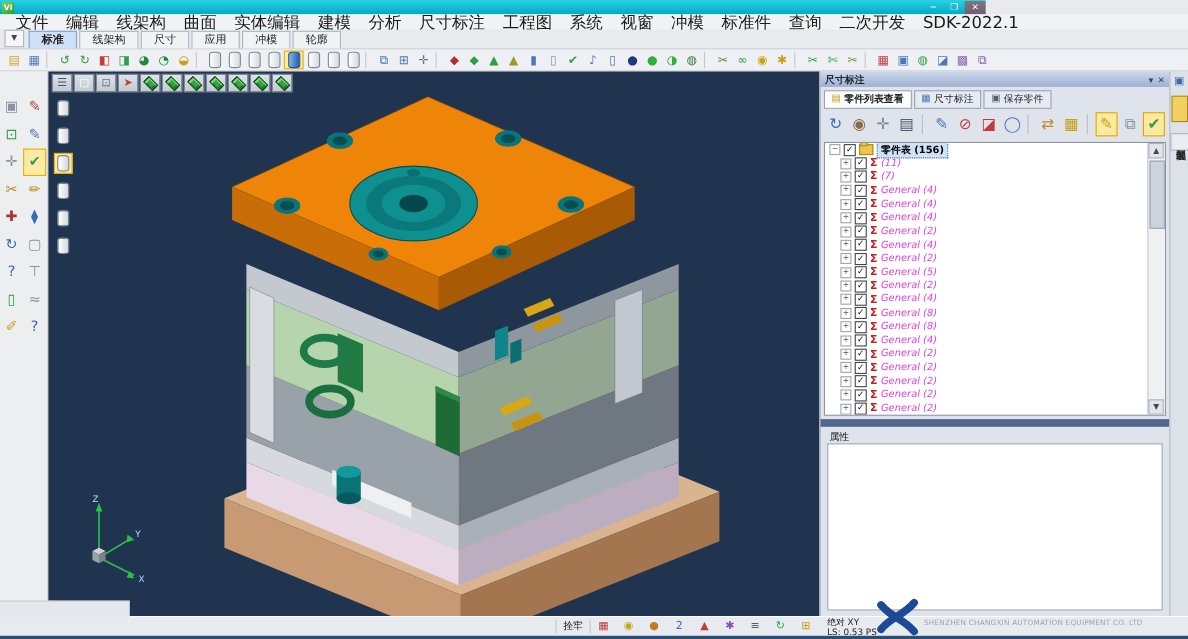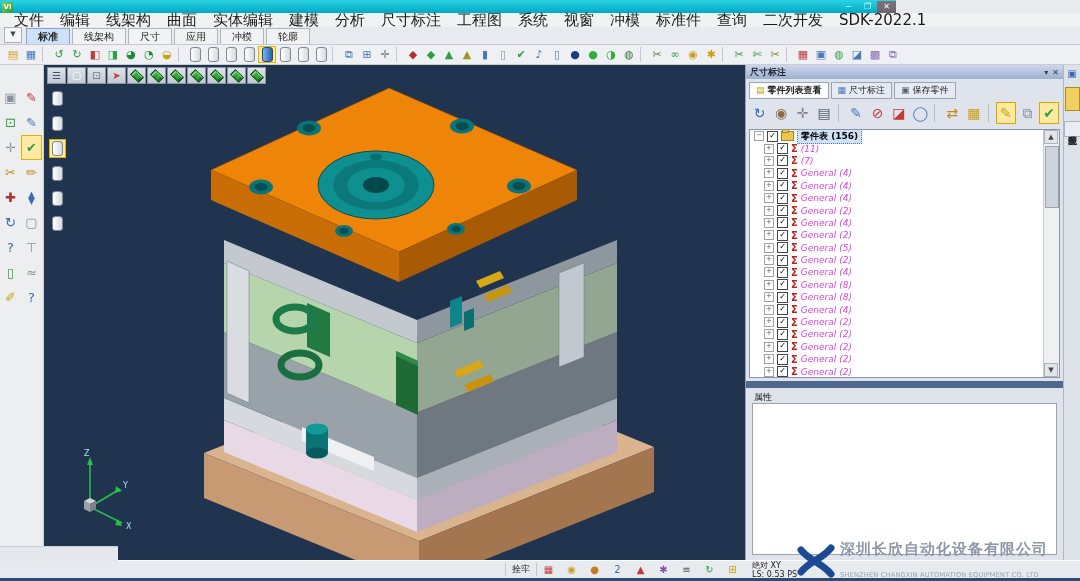--- a/index.html
+++ b/index.html
@@ -780,18 +780,17 @@
 
   <div class="bottomleftdock"></div>
   <div class="bottomstrip"></div>
 
   <div class="watermark">
     <svg width="40" height="40" viewBox="0 0 40 40">
       <path d="M5,10 C15,22 25,22 35,34" stroke="#1d4a94" stroke-width="7" fill="none" stroke-linecap="round"></path>
       <path d="M35,8 C25,20 15,20 5,32" stroke="#1d4a94" stroke-width="7" fill="none" stroke-linecap="round"></path>
     </svg>
     <div class="wm-texts">
-      <span class="wm-cn">深圳长欣自动化设备有限公司</span>
       <span class="wm-en">SHENZHEN CHANGXIN AUTOMATION EQUIPMENT CO. LTD</span>
     </div>
   </div>
 
 </div>
 
 </body></html>

